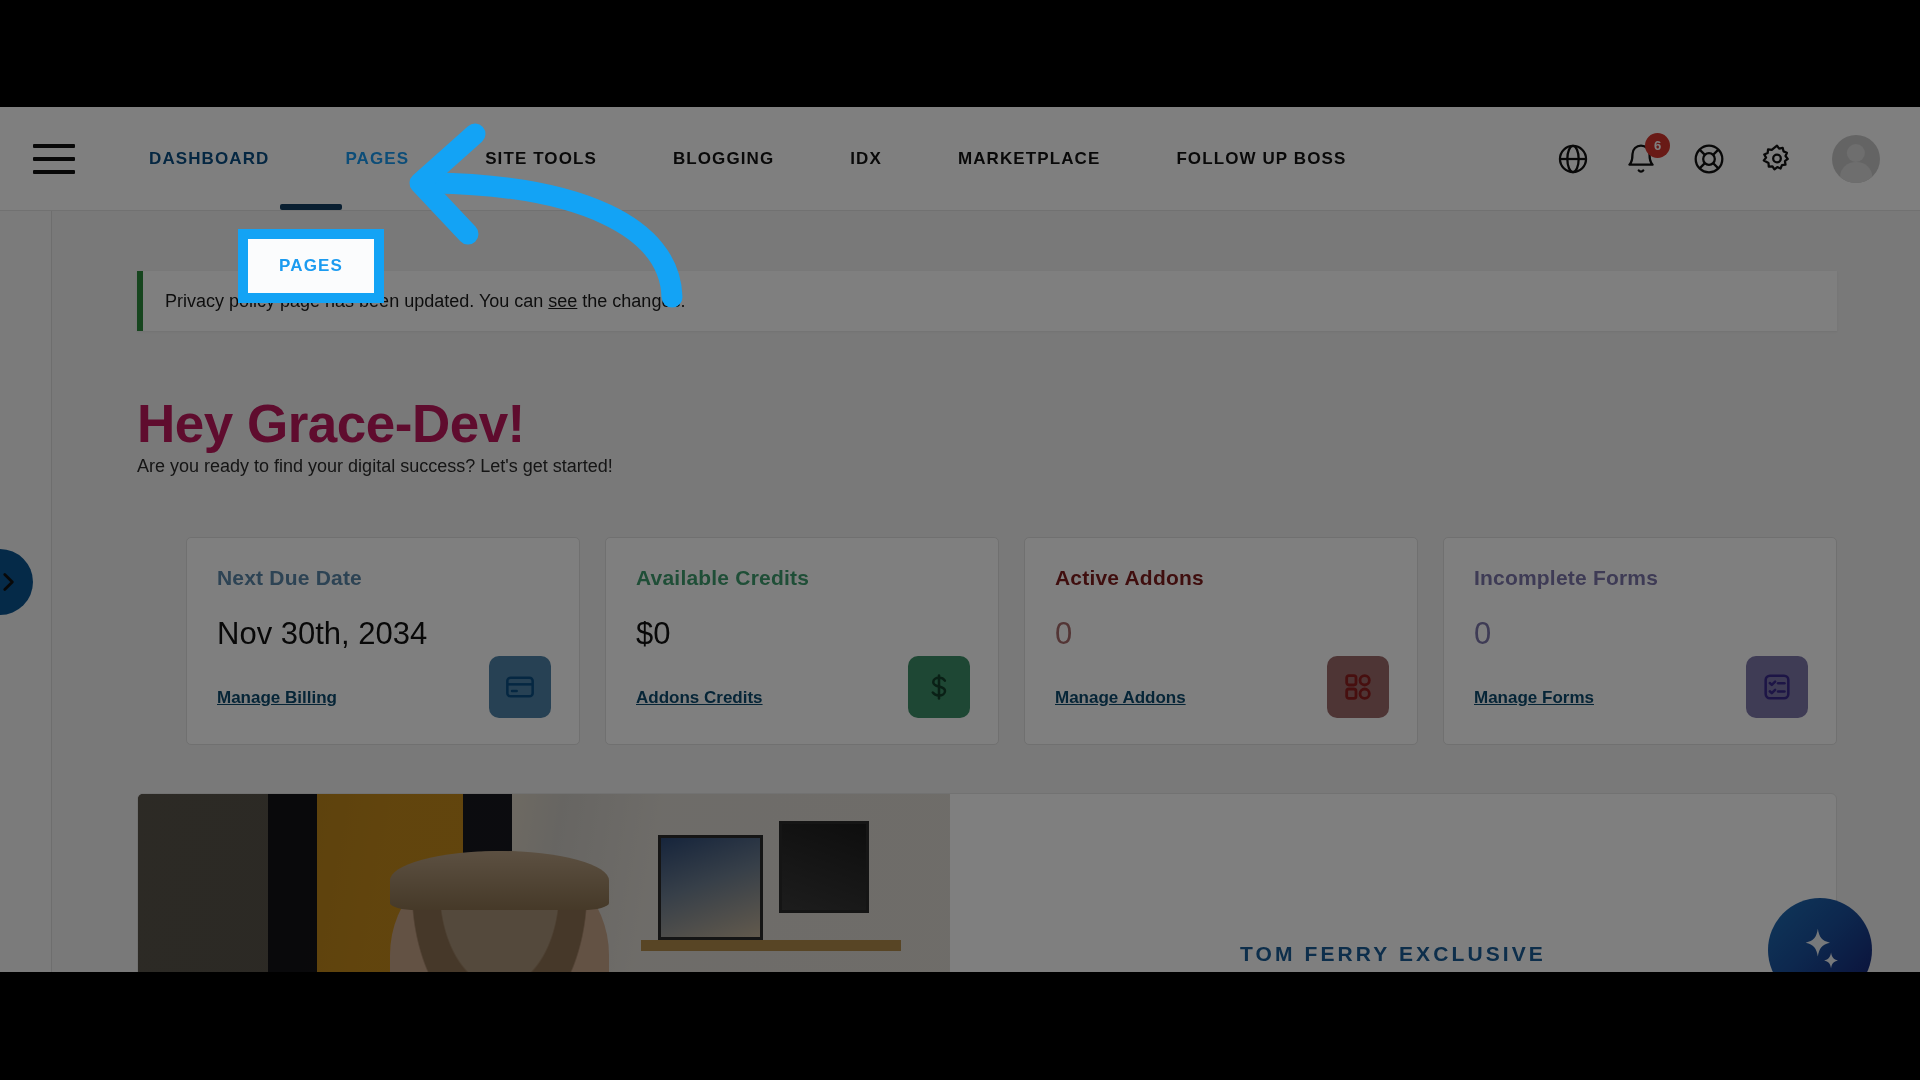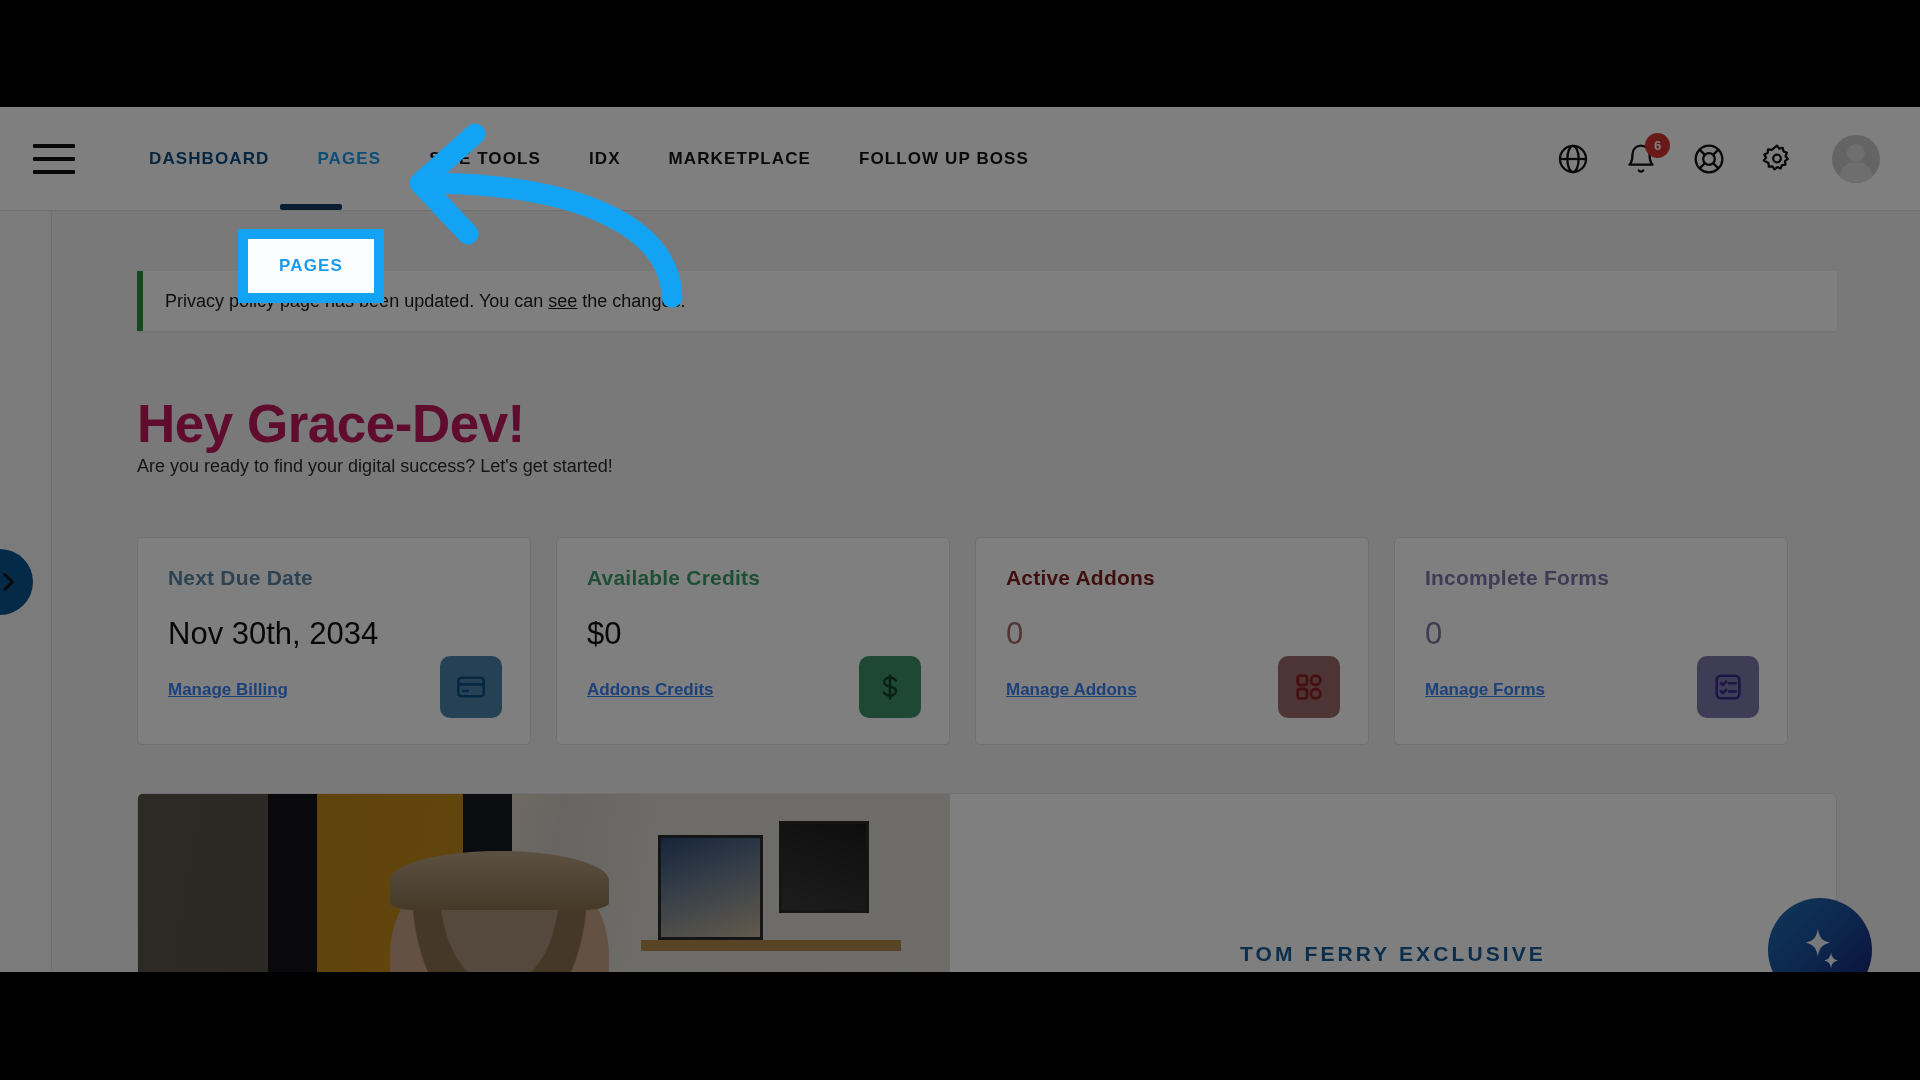--- a/index.html
+++ b/index.html
@@ -37,21 +37,21 @@
     border-bottom:1px solid #e2e2e2;
     z-index:10;
   }
   #hamburger{
     margin-left:33px; width:42px; height:30px;
     display:flex; flex-direction:column; justify-content:space-between;
     cursor:pointer;
   }
   #hamburger span{ display:block; height:4px; background:#111; border-radius:1px; }
 
-  #navlinks{ display:flex; align-items:center; margin-left:50px; height:104px; }
+  #navlinks{ display:flex; align-items:center; margin-left:50px; height:104px;gap:28px; }
   .navlink{
     font-size:17px; letter-spacing:1.1px; font-weight:600;
     color:#131313; padding:0 24px; height:104px;
     display:flex; align-items:center; cursor:pointer;
     white-space:nowrap;
   }
   .navlink.active{ color:#0b4f84; }
   .navlink.highlighted{ color:#1b9bf0; position:relative; }
 
   #nav-underline{
@@ -112,32 +112,32 @@
   }
   #notice-text{ font-size:18px; color:#1b1b1b; }
   #notice-text a{ color:#1b1b1b; text-decoration:underline; font-weight:400; cursor:pointer; }
 
   
   #greeting{ margin-top:62px; }
   #greeting h1{ font-size:53px; font-weight:700; color:#be185d; letter-spacing:-0.5px; }
   #greeting p{ font-size:18px; color:#2b2b2b; margin-top:2px; }
 
   
-  #cards{ display:flex; gap:25px; margin-top:60px; }
+  #cards{ display:flex; gap:25px; margin-top:60px;justify-content:flex-end; }
   .card{
     width:394px; height:208px; background:#ffffff;
     border:1px solid #e0e0e0; border-radius:5px;
     position:relative; padding:28px 30px;
   }
   .card-title{ font-size:21px; font-weight:600; letter-spacing:.2px; }
   .card-value{ font-size:31px; font-weight:500; margin-top:26px; color:#111; }
   .card-value.tinted{ font-weight:400; }
   .card-link{
-    position:absolute; left:30px; bottom:44px;
-    font-size:17px; font-weight:700; color:#3b82f6;
+    position:absolute; left:30px; bottom:36px;
+    font-size:17px; font-weight:700; color:#0c4a6e;
     text-decoration:underline; cursor:pointer;
   }
   .card-icon{
     position:absolute; right:28px; bottom:26px;
     width:62px; height:62px; border-radius:10px;
     display:flex; align-items:center; justify-content:center;
   }
   .card-icon svg{ width:32px; height:32px; }
 
   
@@ -213,20 +213,21 @@
       <div id="hamburger">
         <span></span>
         <span></span>
         <span></span>
       </div>
 
       <div id="navlinks">
         <div class="navlink active">DASHBOARD</div>
         <div class="navlink highlighted">PAGES</div>
         <div class="navlink">SITE TOOLS</div>
+        <div class="navlink">BLOGGING</div>
         <div class="navlink">IDX</div>
         <div class="navlink">MARKETPLACE</div>
         <div class="navlink">FOLLOW UP BOSS</div>
       </div>
 
       <div id="nav-underline" style="left:280px"></div>
 
       <div id="navicons">
 
         <div class="navicon">

